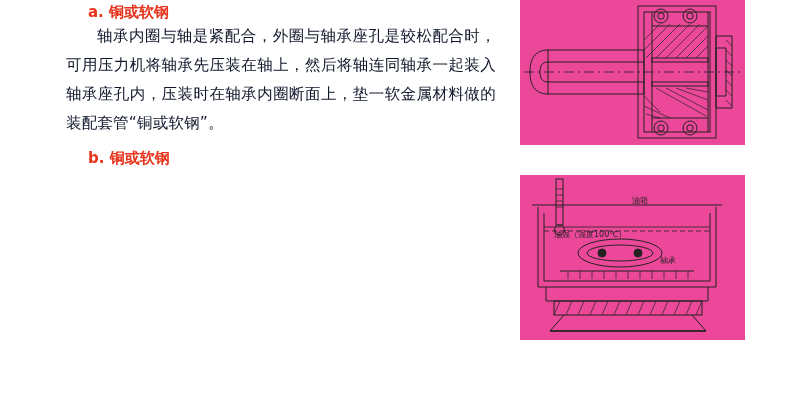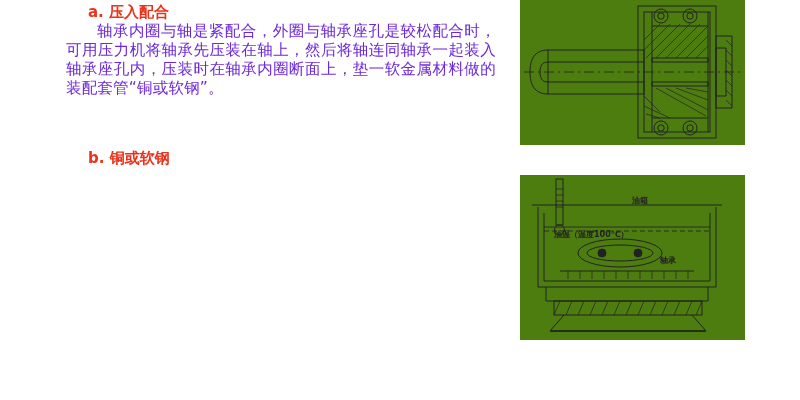--- a/index.html
+++ b/index.html
@@ -38,44 +38,43 @@
     left: 88px;
     top: 2px;
   }
   .heading-b {
     position: absolute;
     left: 88px;
     top: 148px;
   }
   .para {
     position: absolute;
-    color: #6d28d9;
+    color: #0f172a;
     font-size: 15.5px;
-    line-height: 19px;
+    line-height: 29px;
     letter-spacing: 0.2px;
     text-align: justify;
     text-justify: inter-ideograph;
   }
   .para-a {
     left: 66px;
     top: 22px;
     width: 430px;
     text-indent: 31px;
   }
   .para-b {
     left: 66px;
     top: 168px;
     width: 430px;
     text-indent: 31px;
   }
   
   .fig {
     position: absolute;
-    background: #4d7c0f;
-    font-weight: bold;
+    background: #ec4899;
   }
   .fig-1 {
     left: 520px;
     top: 0px;
     width: 225px;
     height: 145px;
   }
   .fig-2 {
     left: 520px;
     top: 175px;
@@ -98,21 +97,21 @@
     text-align: center;
   }
 </style>
 </head>
 <body>
 
 <div class="page">
 
   <div class="text-col">
 
-    <div class="section-heading heading-a">a. 压入配合</div>
+    <div class="section-heading heading-a">a. 铜或软钢</div>
 
     <div class="para para-a">轴承内圈与轴是紧配合，外圈与轴承座孔是较松配合时，可用压力机将轴承先压装在轴上，然后将轴连同轴承一起装入轴承座孔内，压装时在轴承内圈断面上，垫一软金属材料做的装配套管“铜或软钢”。</div>
 
     <div class="section-heading heading-b">b. 铜或软钢</div>
 
   </div>
 
   <div class="fig fig-1">
     <svg width="225" height="145" viewBox="0 0 225 145">
       <g stroke="#222" fill="none" stroke-width="1">

